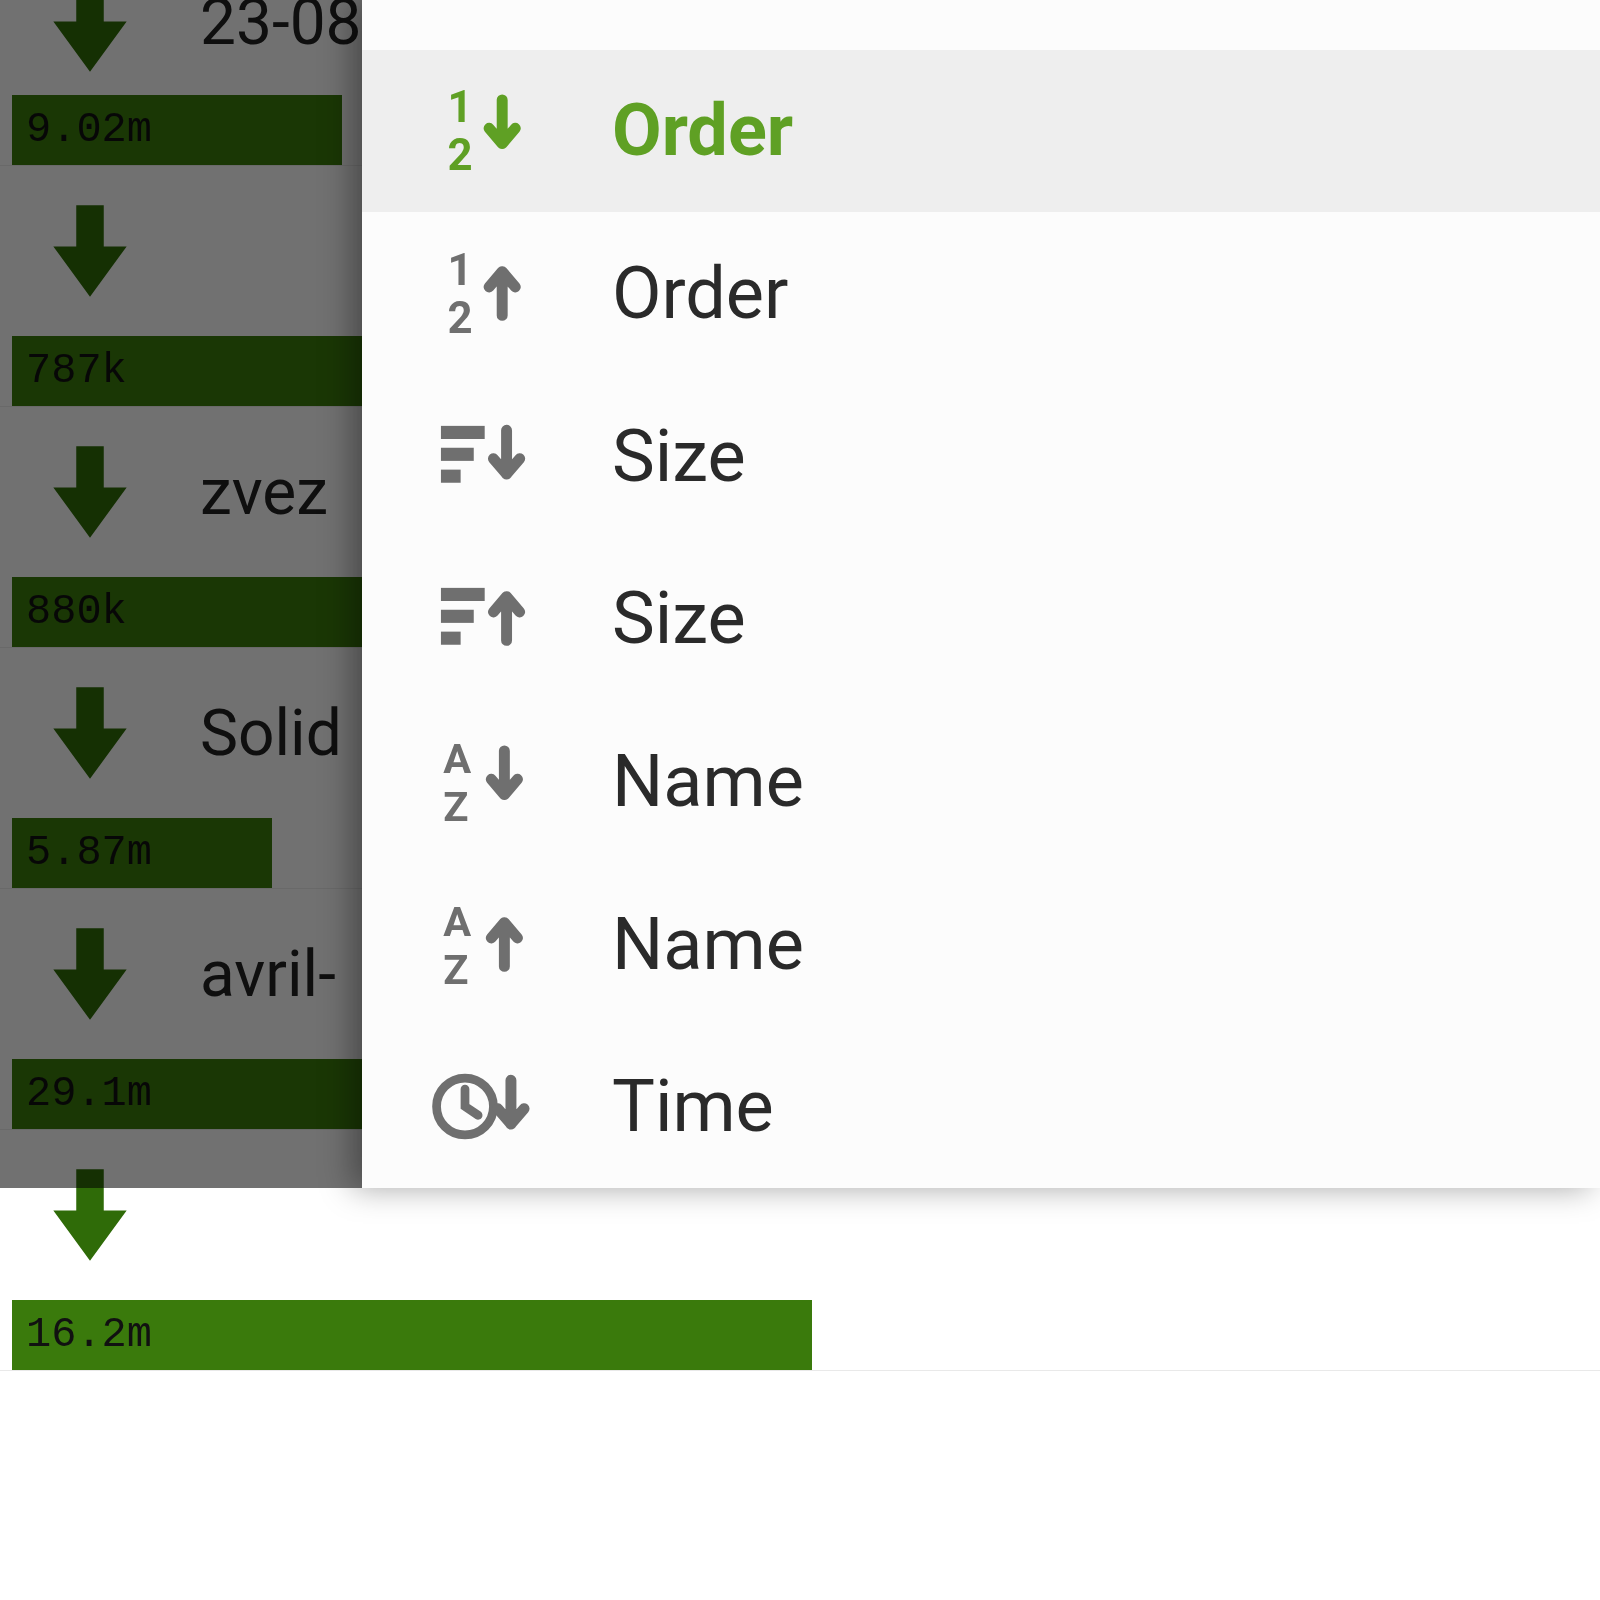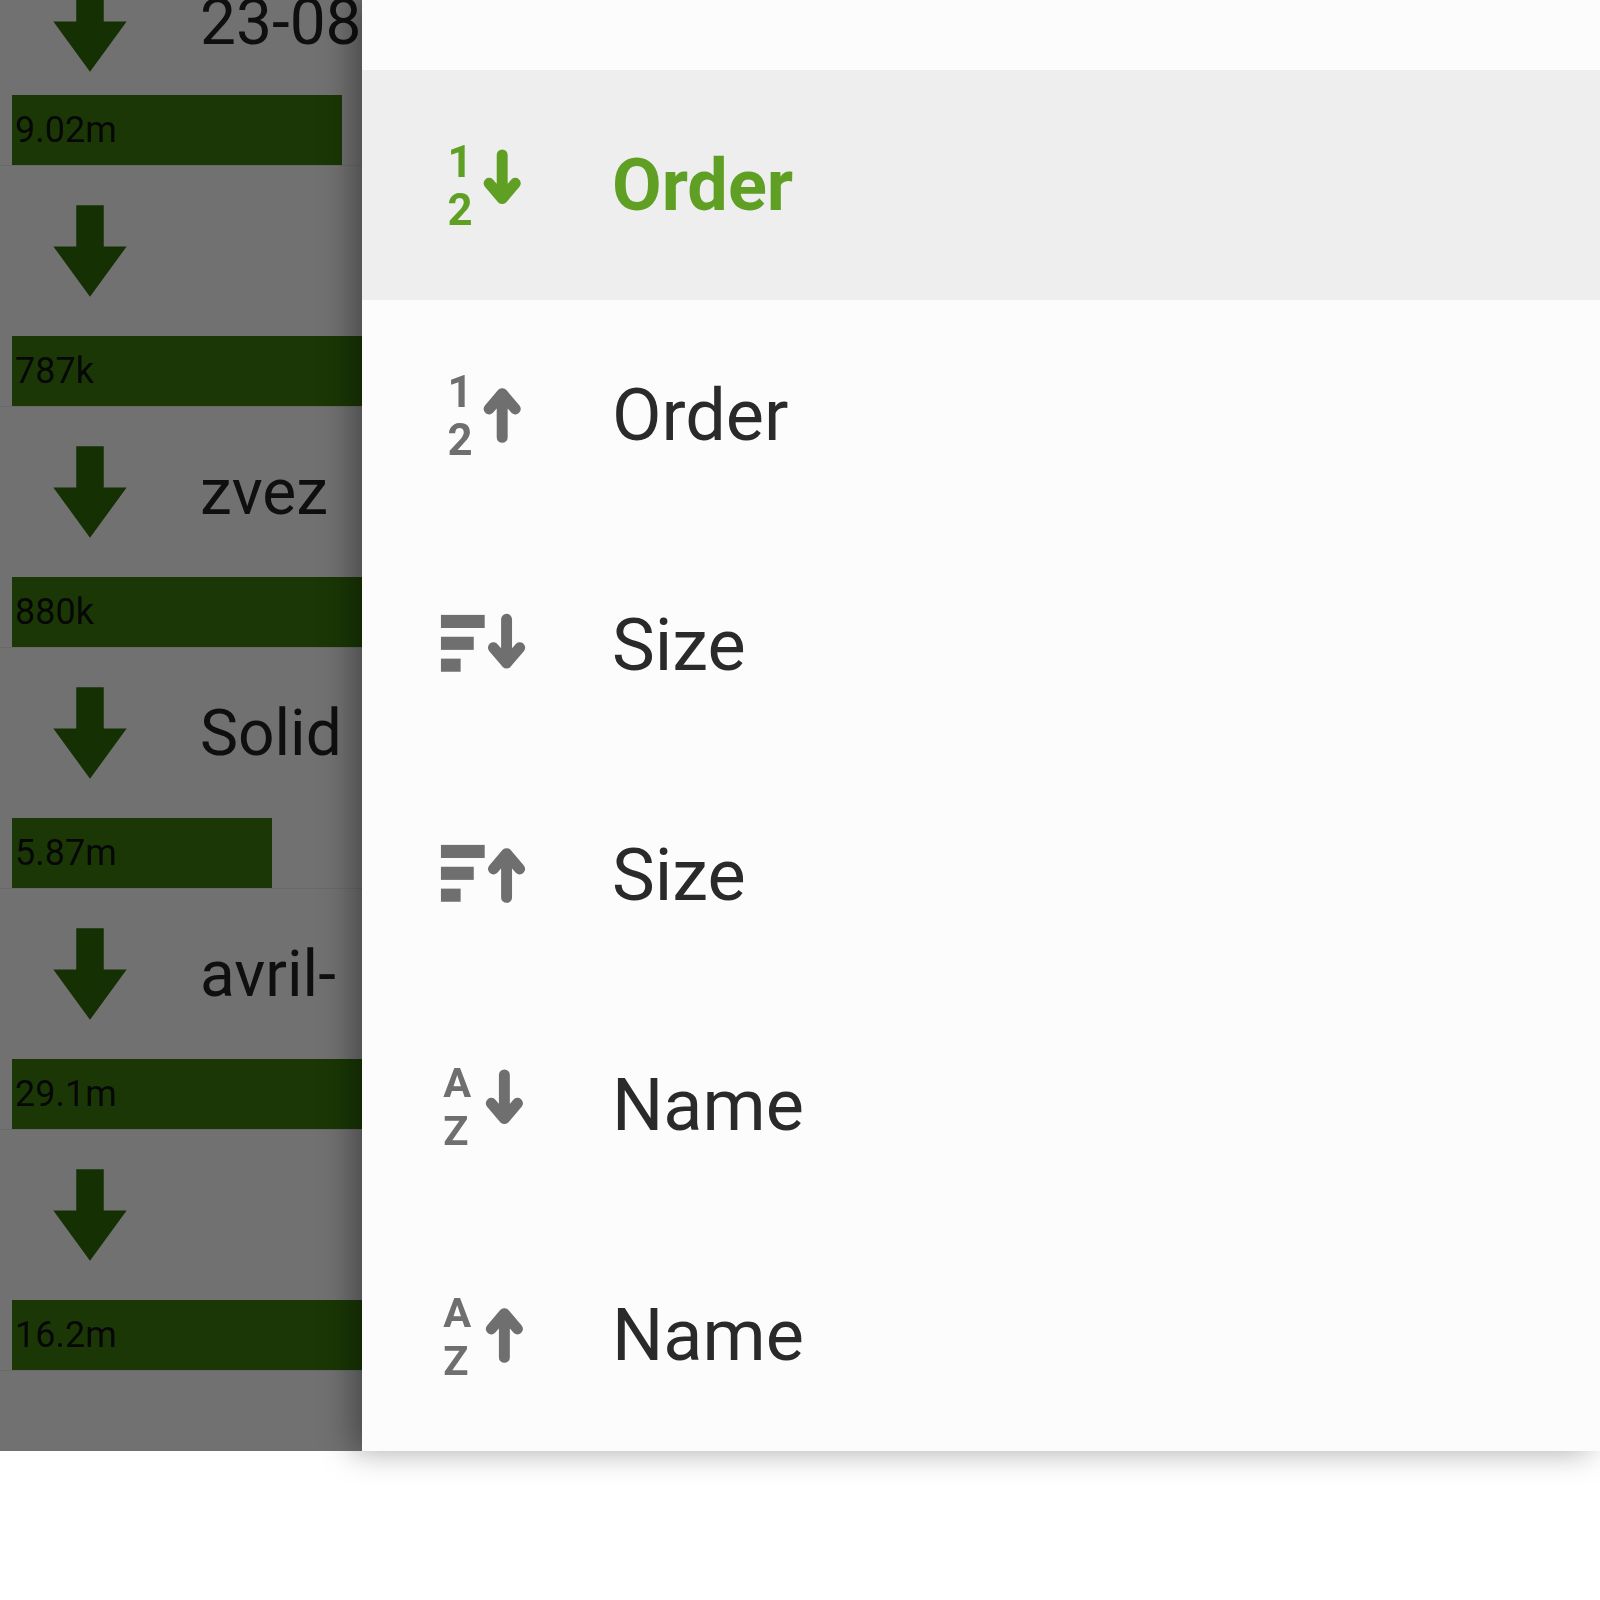--- a/index.html
+++ b/index.html
@@ -1,26 +1,26 @@
 <!DOCTYPE html>
 <html><head>
 <meta charset="utf-8">
 <style>
   * { box-sizing: border-box; margin: 0; padding: 0; }
   html, body { width: 1600px; height: 1600px; overflow: hidden; font-family: Roboto, "Helvetica Neue", Arial, sans-serif; }
-  .stage { position: relative; width: 1600px; height: 1451px; background: #84cc16; }
+  .stage { position: relative; width: 1600px; height: 1188px; background: #84cc16; }
 
   
   .bg { position: absolute; inset: 0; background: #fafafa; }
   .bg .row { position: relative; border-bottom: 1px solid #e9e9e9; }
   .bg .title-line { display: flex; align-items: center; height: 170px; padding-left: 30px; }
   .bg .title-line .arrow { width: 120px; height: 120px; display:flex; align-items:center; justify-content:center; }
   .bg .title-line .name { font-size: 64px; color: #222; margin-left: 50px; white-space: nowrap; }
   .bg .size-line { height: 70px; padding-left: 12px; display:flex; align-items:stretch; }
-  .bg .size-bar { background: #3a7a0c; color: #111; font-size: 36px; display:flex; align-items:center; padding: 0 3px; }
+  .bg .size-bar { background: #3a7a0c; color: #111; font-size: 42px; display:flex; align-items:center; padding: 0 14px; font-family: Liberation Mono, monospace; }
   .bg .row0-title { height: 95px; }
   .bg .row0-title .arrow svg { transform: translateY(-22px); }
   .bg .row0-title .name { transform: translateY(-25px); }
 
   
   .dim { position:absolute; inset:0; background: rgba(0,0,0,0.55); }
 
   
   .panel {
     position:absolute;
@@ -209,15 +209,25 @@
       <span class="iconbox ic-inactive">
         <svg width="105" height="105" viewBox="0 0 48 48">
           <text x="6" y="20" font-size="19" font-weight="700" fill="currentColor">A</text>
           <text x="6" y="42" font-size="19" font-weight="700" fill="currentColor">Z</text>
           <path d="M34 34V14m0 0l-6 7m6-7l6 7" stroke="currentColor" stroke-width="5" fill="none" stroke-linecap="round" stroke-linejoin="round"></path>
         </svg>
       </span>
       <span class="label">Name</span>
     </div>
 
+    <div class="item">
+      <span class="iconbox ic-inactive">
+        <svg width="105" height="105" viewBox="0 0 48 48">
+          <circle cx="16" cy="24" r="13" stroke="currentColor" stroke-width="4" fill="none"></circle>
+          <path d="M16 16v8l6 4" stroke="currentColor" stroke-width="4" fill="none" stroke-linecap="round"></path>
+          <path d="M37 12v20m0 0l-6-7m6 7l6-7" stroke="currentColor" stroke-width="5" fill="none" stroke-linecap="round" stroke-linejoin="round"></path>
+        </svg>
+      </span>
+      <span class="label">Time</span>
+    </div>
 
   </div>
 </div>
 
 </body></html>

